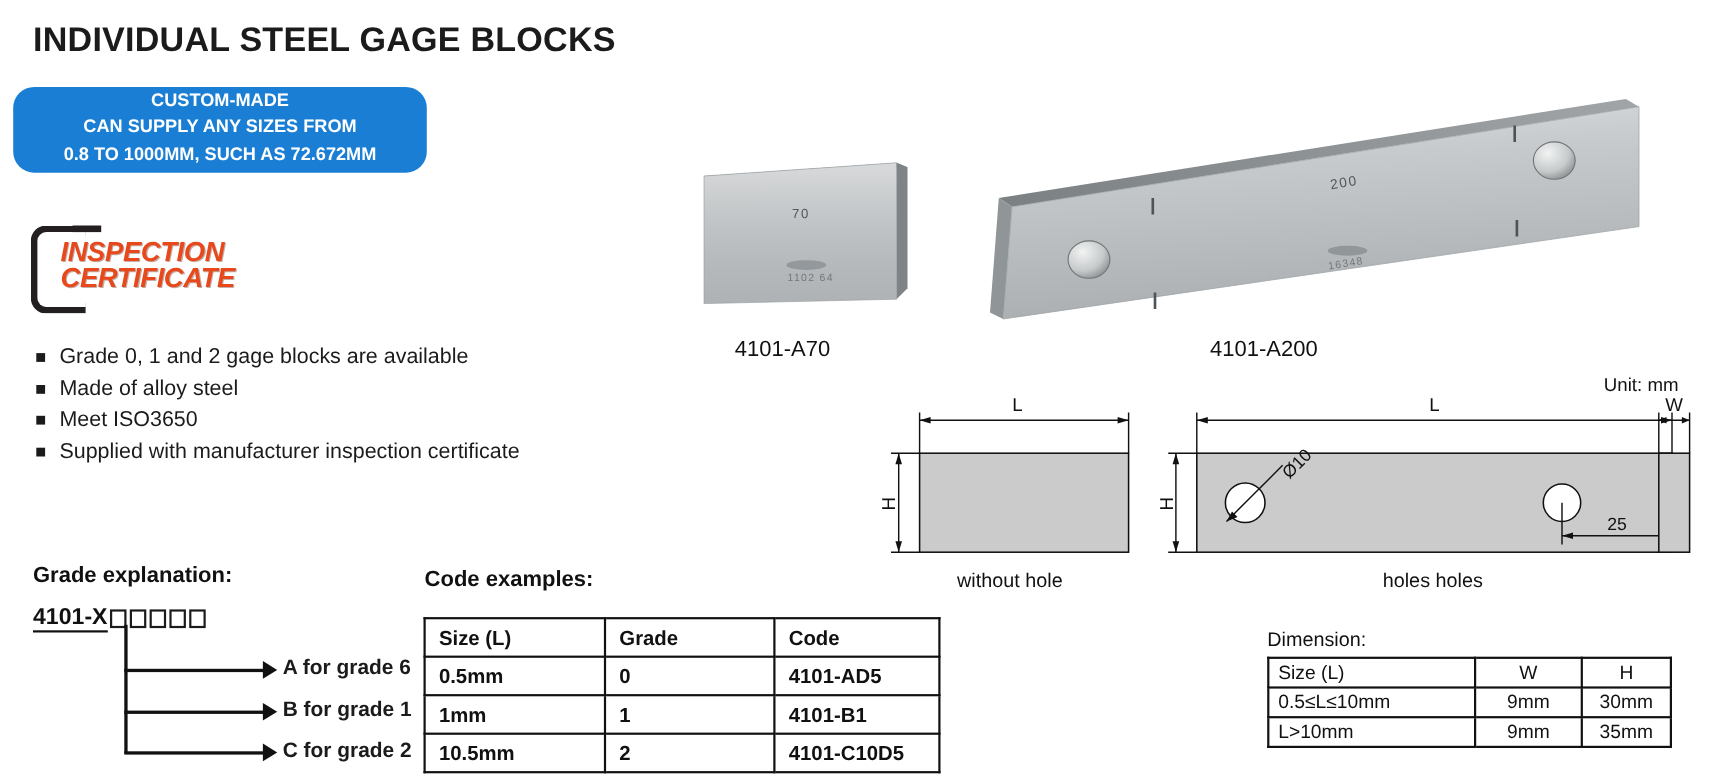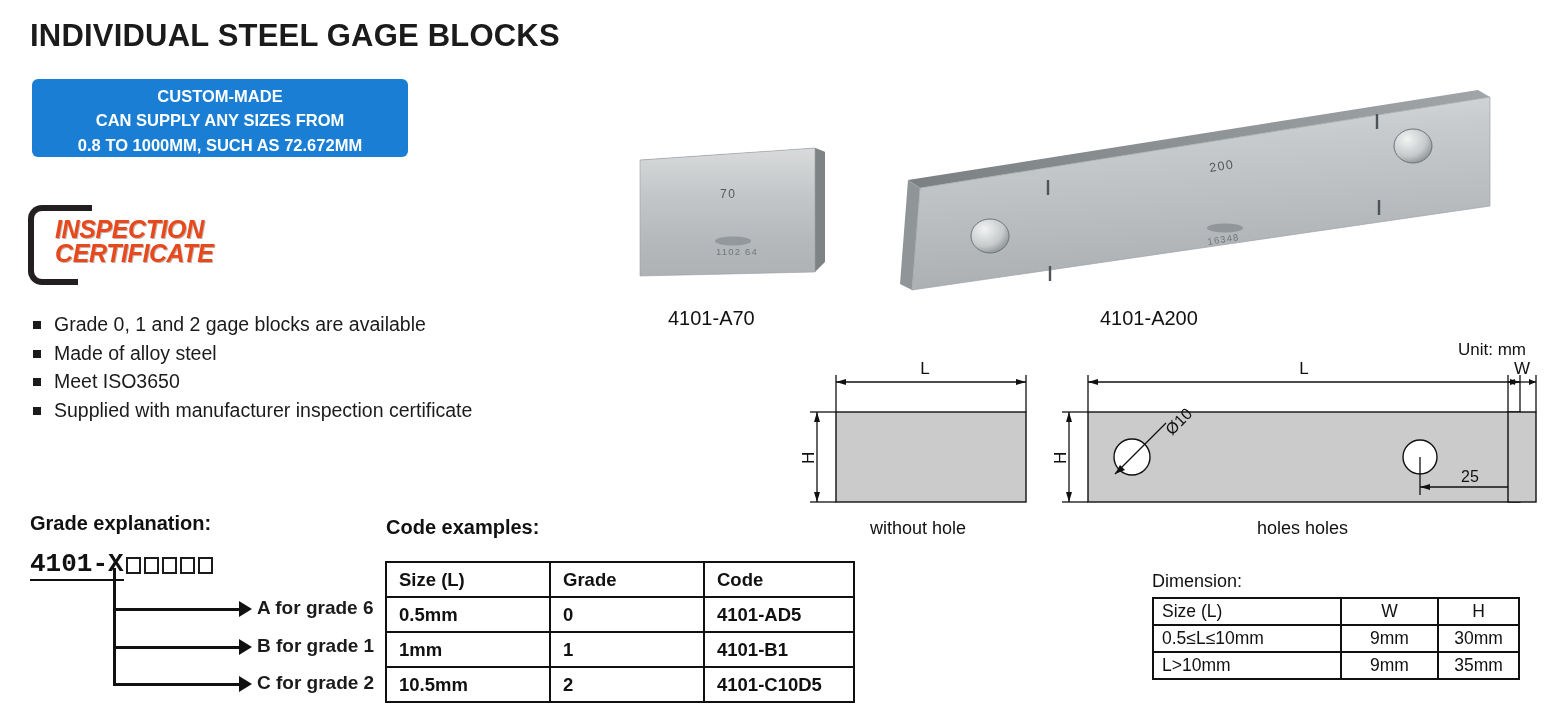--- a/index.html
+++ b/index.html
@@ -13,23 +13,23 @@
   .abs{position:absolute;}
 
   
   #page-title{
     left:30px;top:18px;font-size:31px;font-weight:bold;letter-spacing:.2px;
     color:#1b1b1b;white-space:nowrap;
   }
 
   
   #custom-badge{
-    left:32px;top:79px;width:376px;height:78px;background:#1a7fd4;
-    border-radius:6px;box-sizing:border-box;
-    display:flex;flex-direction:column;align-items:center;justify-content:flex-end;
+    left:12px;top:79px;width:376px;height:78px;background:#1a7fd4;
+    border-radius:19px;box-sizing:border-box;
+    display:flex;flex-direction:column;align-items:center;justify-content:flex-start;
     color:#ffffff;font-weight:bold;font-size:16.5px;line-height:1.48;text-align:center;
   }
   #custom-badge div{white-space:nowrap;}
 
   
   #insp-logo{left:28px;top:203px;width:230px;height:76px;}
   #insp-logo .bracket{
     position:absolute;left:0;top:2px;width:44px;height:68px;
     border:6px solid #231f20;border-right:none;
     border-top-left-radius:14px;border-bottom-left-radius:14px;
@@ -47,21 +47,21 @@
   
   #feature-list{left:30px;top:312px;width:600px;font-size:19.5px;line-height:25.5px;color:#1b1b1b;}
   #feature-list .li{position:relative;padding-left:24px;margin-bottom:3px;}
   #feature-list .li .sq{
     position:absolute;left:3px;top:9px;width:8px;height:8px;background:#1b1b1b;
   }
   #feature-list .li .l2{display:block;}
 
   
   #code-explanation-heading{left:30px;top:512px;font-size:20px;font-weight:bold;}
-  #code-pattern{left:30px;top:549px;font-size:26px;font-weight:bold;display:flex;align-items:center;font-family:Liberation Mono, monospace;}
+  #code-pattern{left:30px;top:549px;font-size:21px;font-weight:bold;display:flex;align-items:center;}
   #code-pattern .boxes{display:flex;gap:3px;margin-left:2px;}
   #code-pattern .boxes span{
     display:inline-block;width:15px;height:17px;border:2px solid #1b1b1b;box-sizing:border-box;
   }
   #code-arrows{left:100px;top:568px;width:260px;height:125px;}
   #code-arrows .vline{position:absolute;left:13px;top:0;width:2.5px;height:117px;background:#111;}
   #code-arrows .row{position:absolute;left:13px;height:2.5px;background:#111;width:128px;}
   #code-arrows .head{
     position:absolute;width:0;height:0;
     border-top:8px solid transparent;border-bottom:8px solid transparent;

